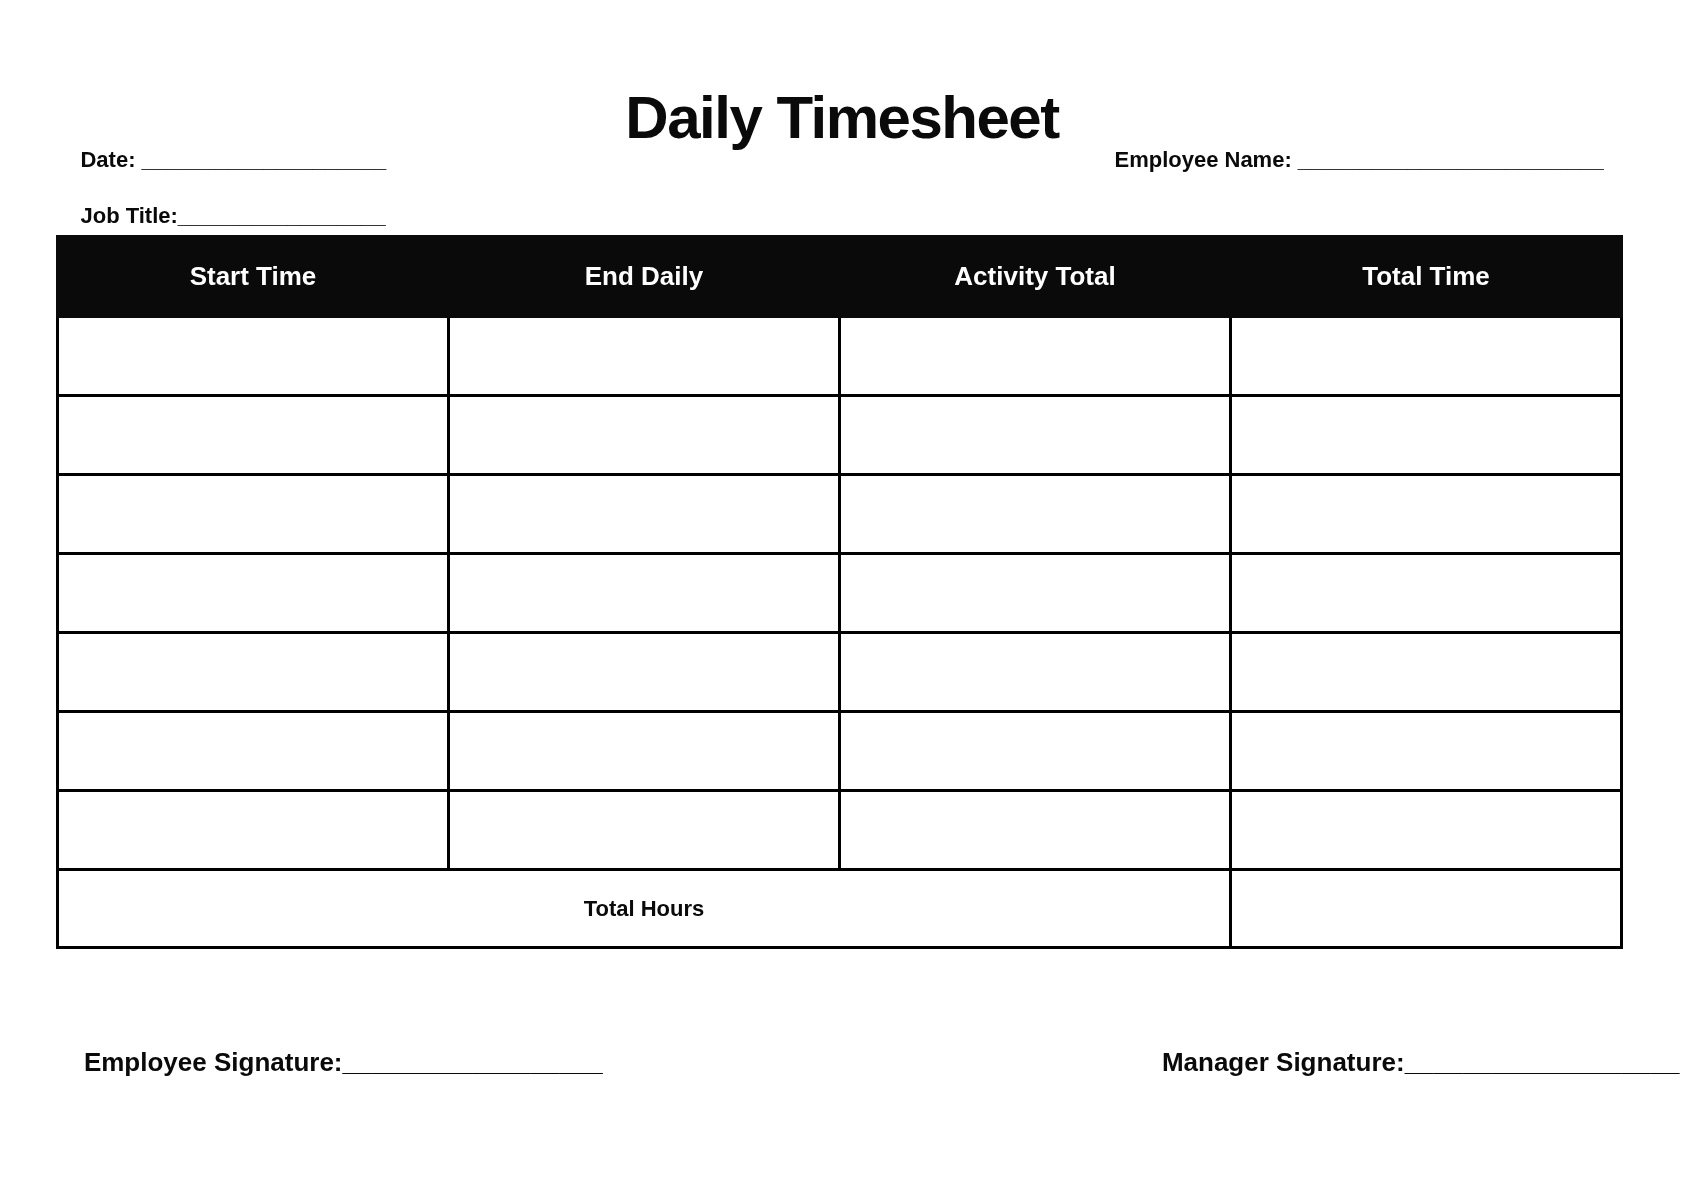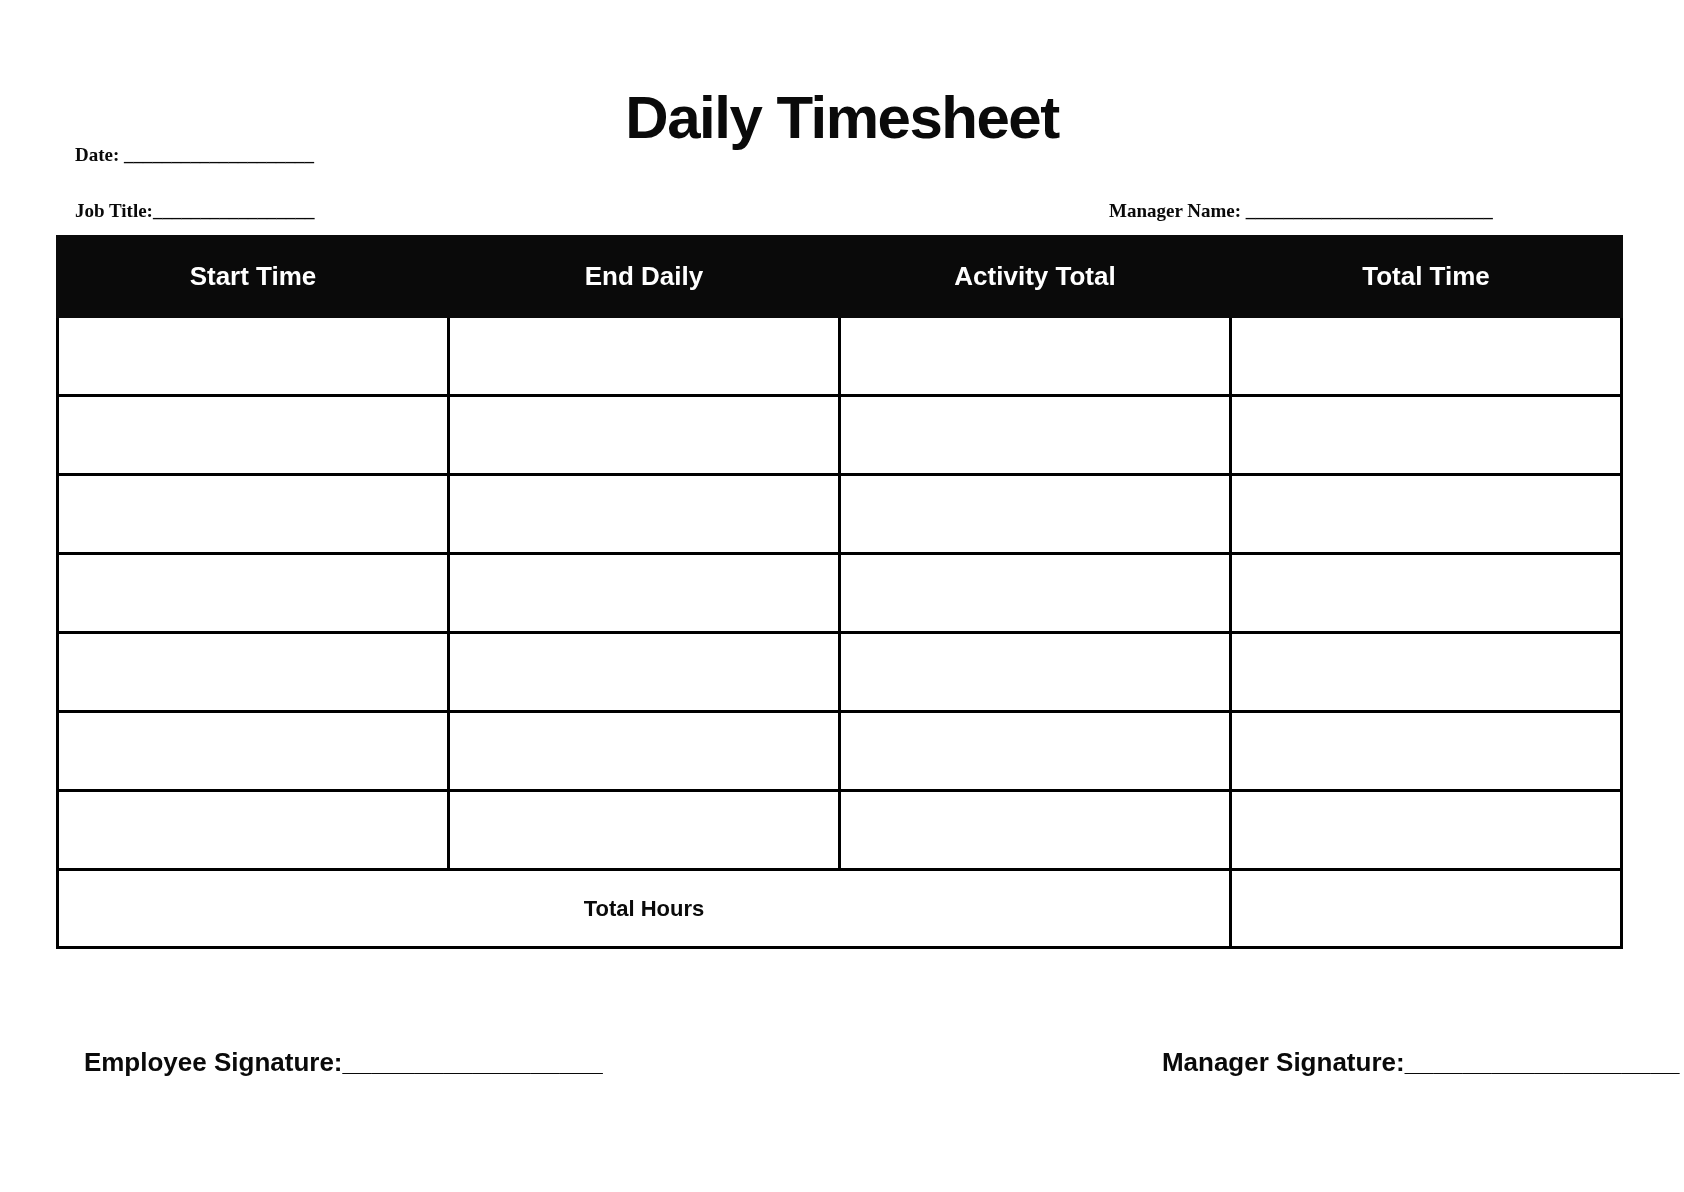--- a/index.html
+++ b/index.html
@@ -22,25 +22,24 @@
     left: 0;
     width: 100%;
     text-align: center;
     font-size: 60px;
     font-weight: 700;
     letter-spacing: -1.5px;
     line-height: 1;
   }
   .field {
     position: absolute;
-    font-size: 19px;
+    font-size: 22px;
     font-weight: 700;
     line-height: 1.2;
     white-space: pre;
-    font-family: Liberation Serif, serif;
   }
   .f-date { top: 121px; left: 56px; }
   .f-emp  { top: 121px; left: 1090px; }
   .f-job  { top: 177px; left: 56px; }
   .f-mgr  { top: 177px; left: 1090px; }
 
   table.sheet {
     position: absolute;
     top: 235px;
     left: 56px;
@@ -85,28 +84,28 @@
 <body>
 
 <div class="page">
 
   <h1 class="title">Daily Timesheet</h1>
 
   <div class="field f-date">
     <span>Date: </span><span>____________________</span>
   </div>
 
+  <div class="field f-emp">
+    <span>Employee Name: </span><span>_________________________</span>
+  </div>
 
   <div class="field f-job">
     <span>Job Title:</span><span>_________________</span>
   </div>
 
-  <div class="field f-mgr">
-    <span>Manager Name: </span><span>__________________________</span>
-  </div>
 
   <table class="sheet">
     <colgroup>
       <col style="width:25%">
         <col style="width:25%">
         <col style="width:25%">
         <col style="width:25%">
     </colgroup>
     <thead>
       <tr>

